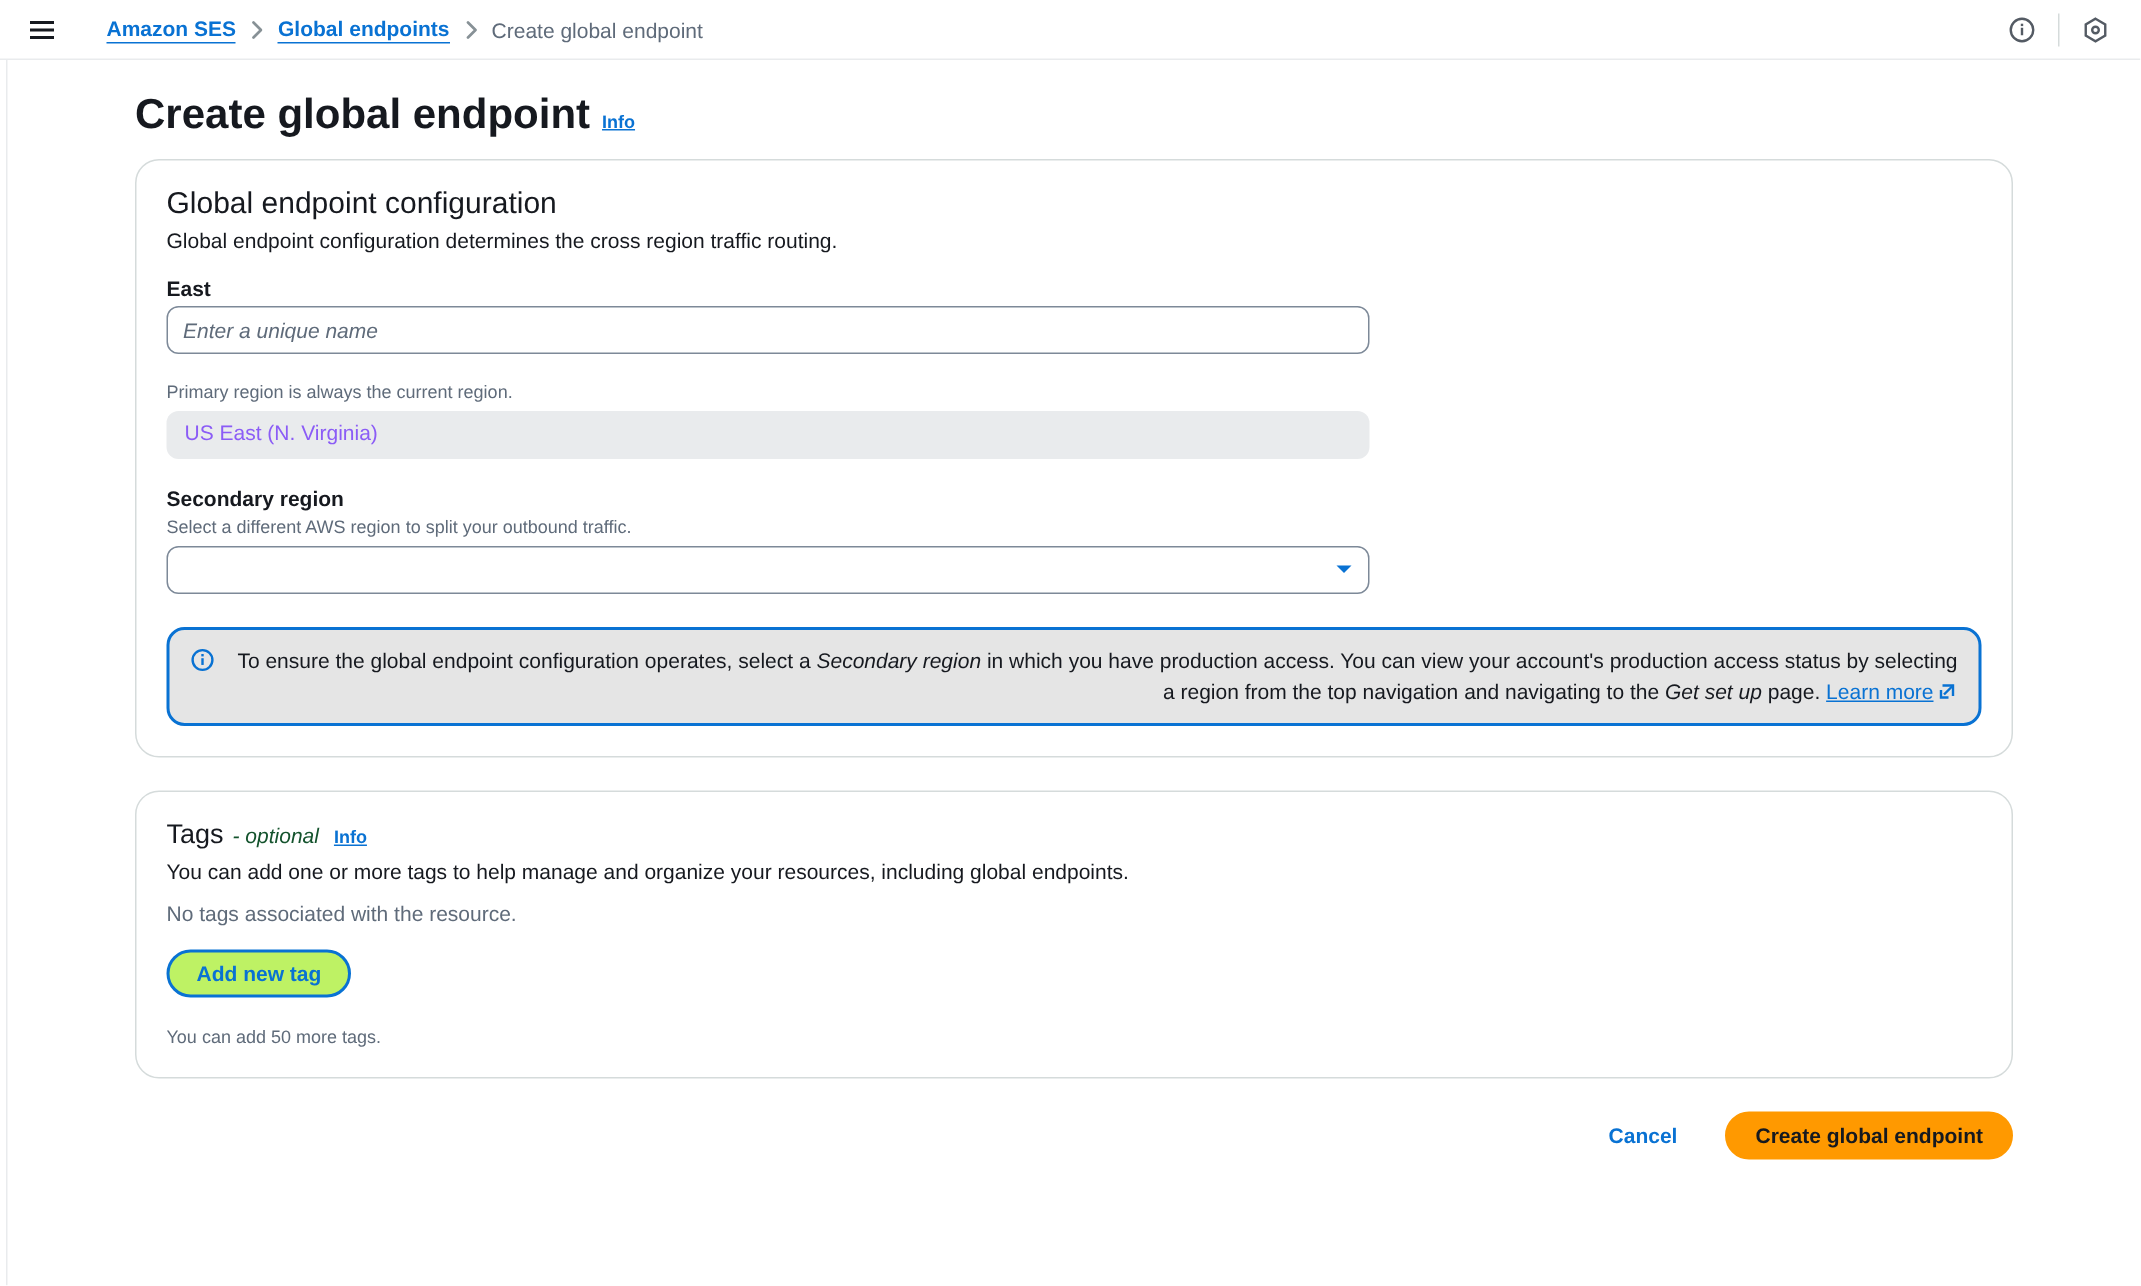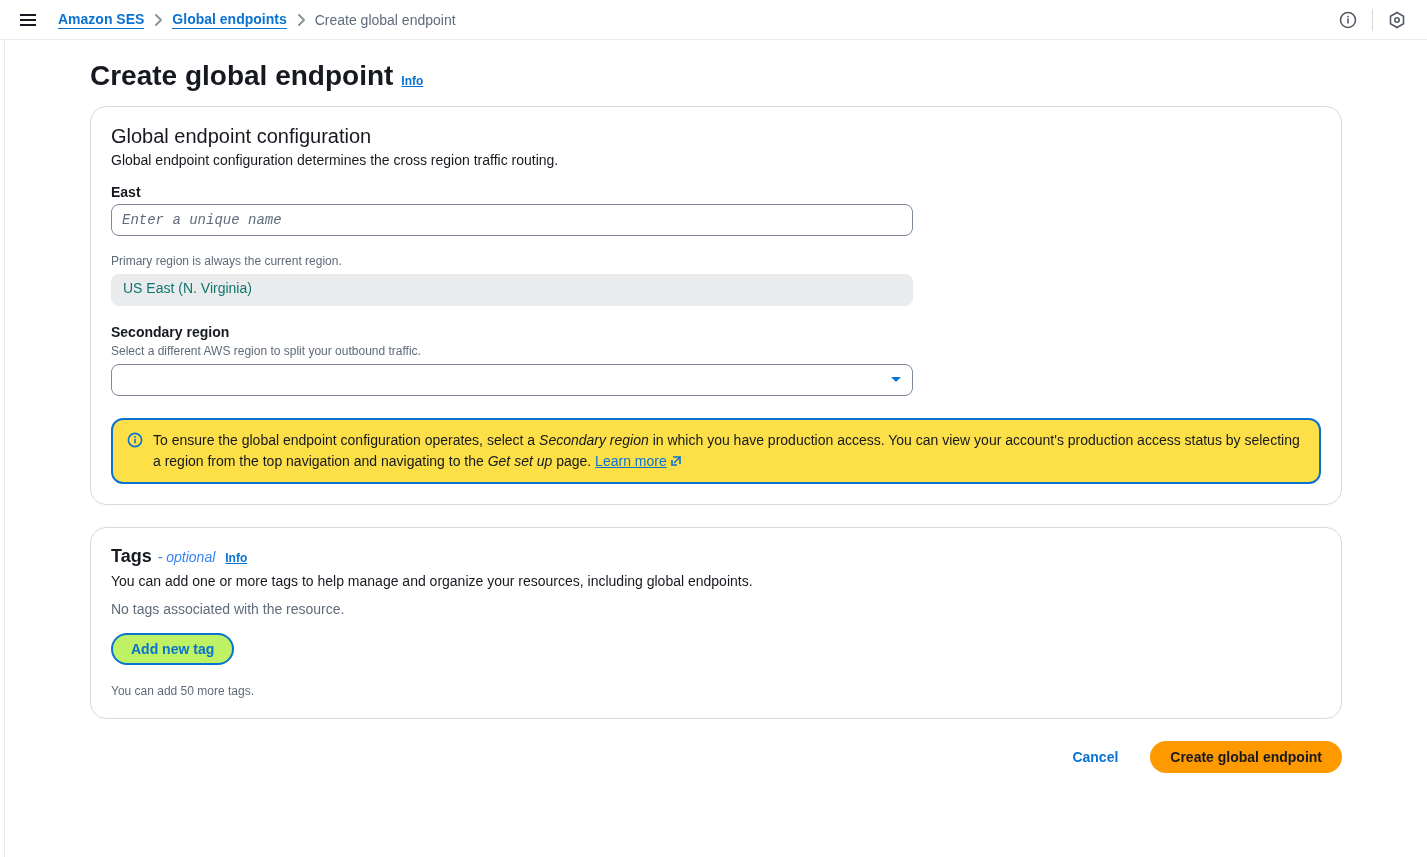--- a/index.html
+++ b/index.html
@@ -10,21 +10,21 @@
   font-size: 14px;
 }
 .topbar {
   display: flex;
   align-items: center;
   justify-content: space-between;
   padding: 0 16px;
   height: 40px;
   border-bottom: 1px solid #e9ebed;
 }
-.topbar-left { display: flex; align-items: center; gap: 18px; }
+.topbar-left { display: flex; align-items: center; gap: 31px; }
 .hamburger { cursor: pointer; display: flex; flex-direction: column; gap: 3px; padding: 4px; }
 .hamburger span { display:block; width: 16px; height: 2px; background:#16191f; }
 .breadcrumb { display: flex; align-items: center; gap: 10px; font-size: 14px; }
 .breadcrumb a { color: #0972d3; text-decoration: none; border-bottom: 1px solid #0972d3; padding-bottom: 1px; cursor:pointer; font-weight:700;}
 .breadcrumb .current { color: #5f6b7a; font-weight:400;}
 .chev { color: #5f6b7a; font-size: 12px; }
 .topbar-right { display: flex; align-items: center; gap: 10px; }
 .topbar-right .icon-btn { width: 28px; height: 28px; display:flex; align-items:center; justify-content:center; cursor:pointer; color:#545b64;}
 .divider-v { width:1px; height:22px; background:#d5dbdb;}
 .main { padding: 20px 0 40px 0; margin-left: 4px; border-left: 1px solid #e9ebed; min-height: calc(100vh - 40px);}
@@ -46,51 +46,51 @@
 .field-sub { font-size:12px; color:#5f6b7a; margin-bottom:6px;}
 .help-text { font-size:12px; color:#5f6b7a; margin-top:6px;}
 input.text-input, .select-box {
   width: 100%;
   height: 32px;
   border: 1px solid #7d8998;
   border-radius: 8px;
   padding: 4px 10px;
   font-size: 14px;
   background:#fff;
-  font-family:Liberation Mono, monospace;
 }
 input.text-input::placeholder { color:#5f6b7a; font-style: italic;}
 .readonly-box {
   width: 100%;
   height: 32px;
   background: #e9ebed;
   border-radius: 8px;
   padding: 6px 12px;
-  color: #0f766e;
+  color: #8b5cf6;
   font-size:14px;
 }
 .select-box { display:flex; align-items:center; justify-content:space-between; cursor:pointer; }
 .select-caret { color:#0972d3; }
 .alert {
   display:flex;
   gap:10px;
   border: 2px solid #0972d3;
-  background: #fde047;
+  background: #e5e5e5;
   border-radius: 12px;
   padding: 10px 14px;
   font-size:14px;
   line-height:1.5;
+  text-align:right;
 }
 .alert .icon { flex-shrink:0; color:#0972d3; margin-top:2px;}
 .alert em { font-style: italic; }
 .alert a { color:#0972d3; text-decoration: underline; cursor:pointer; }
 .ext-icon { display:inline-block; vertical-align: -2px; margin-left: 2px;}
 .tags-title-row { display:flex; align-items: baseline; gap:6px; margin-bottom:2px;}
-.tags-title-row h2 { font-size:18px; font-weight:700;}
-.optional { font-style: italic; color:#3b82f6; font-size:14px; font-weight:400;}
+.tags-title-row h2 { font-size:18px; font-weight:400;}
+.optional { font-style: italic; color:#14532d; font-size:14px; font-weight:400;}
 .muted { color:#5f6b7a; margin: 12px 0 16px 0; font-size:14px;}
 .btn {
   display:inline-flex; align-items:center; justify-content:center;
   border-radius: 20px;
   font-weight:700;
   font-size:14px;
   cursor:pointer;
   height: 32px;
   padding: 0 18px;
 }

